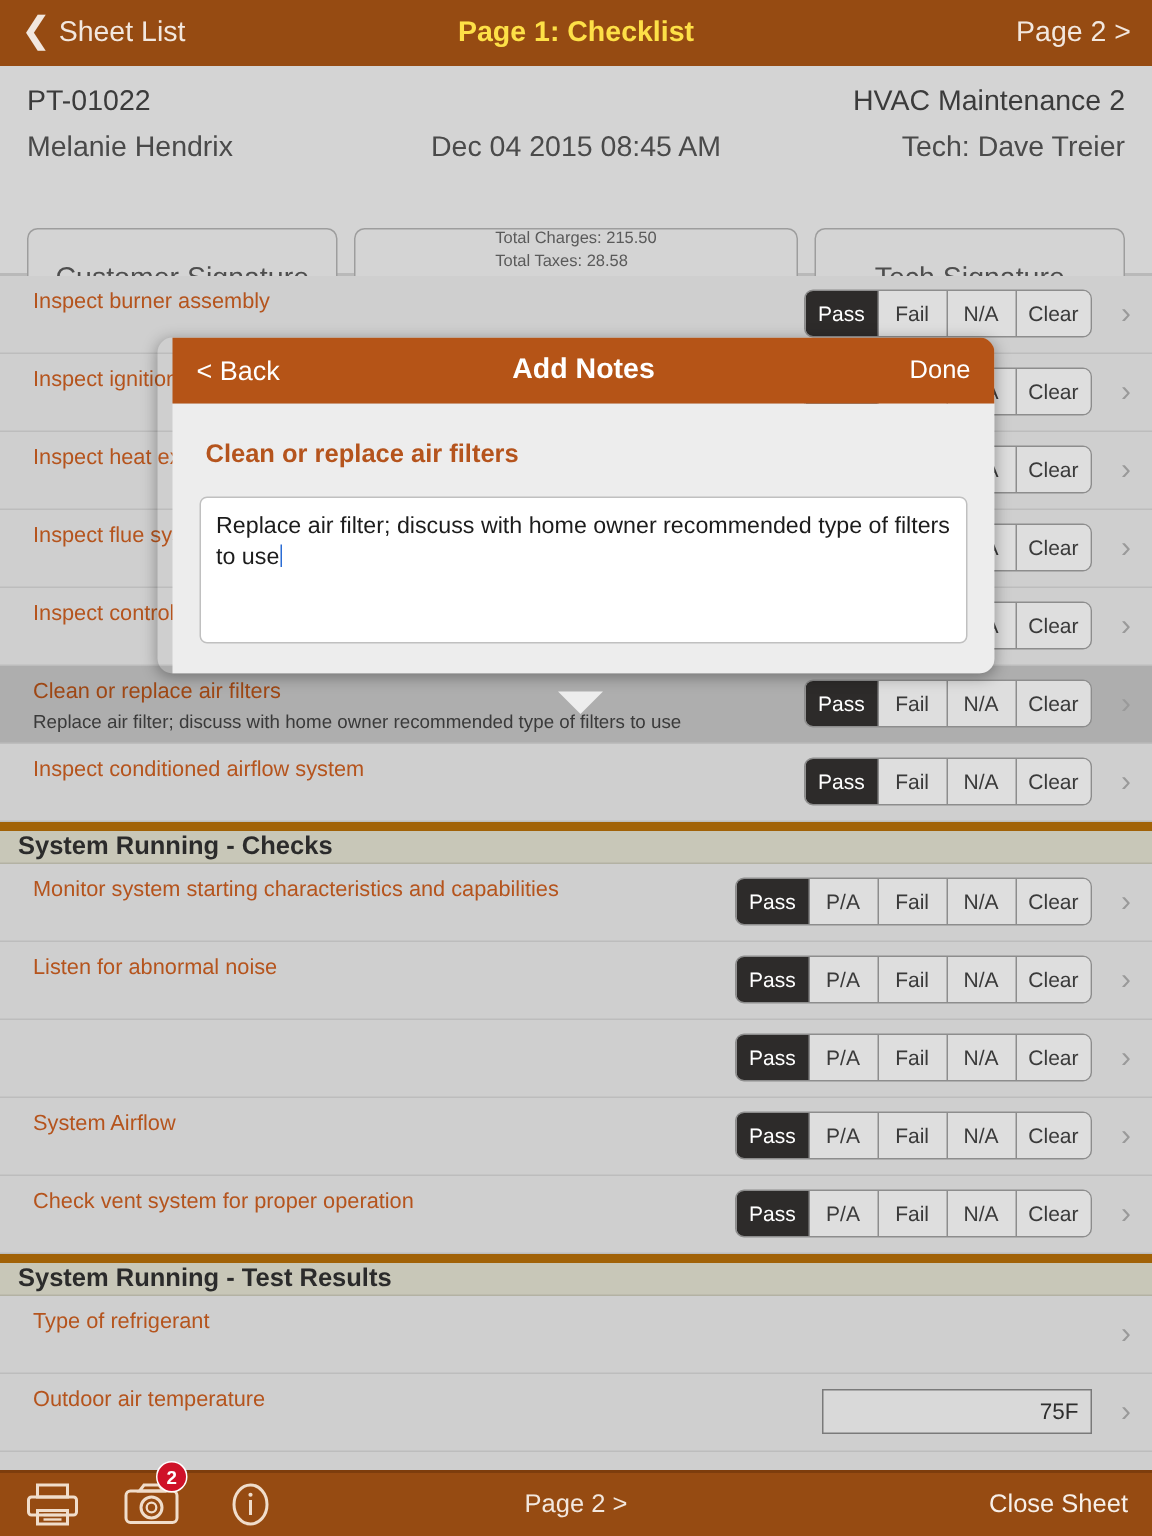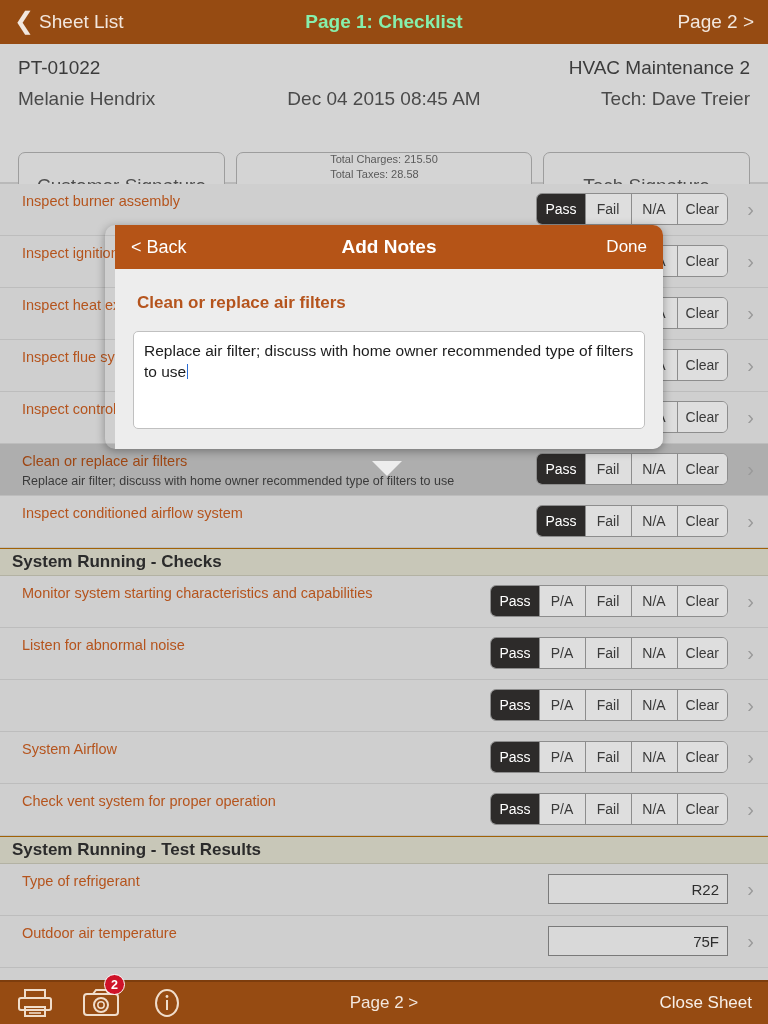--- a/index.html
+++ b/index.html
@@ -13,21 +13,21 @@
 
   
   .navbar {
     position: absolute; top: 0; left: 0; width: 768px; height: 44px;
     background: #964b12;
     display: flex; align-items: center; color: #fff;
   }
   .nav-left { position:absolute; left: 14px; display:flex; align-items:center; gap:5px;
     font-size: 19px; color:#f2e7de; }
   .nav-chevron { font-size: 24px; line-height: 1; font-weight: 400; margin-top:-2px;}
-  .nav-title { width: 768px; text-align: center; font-size: 19px; font-weight: bold; color:#86efac; }
+  .nav-title { width: 768px; text-align: center; font-size: 19px; font-weight: bold; color:#fde047; }
   .nav-right { position:absolute; right: 14px; font-size: 19px; color:#f2e7de; }
 
   
   .header-info { position:absolute; top:44px; left:0; width:768px; height:140px;
     background:#d4d4d4; border-bottom: 2px solid #b9b9b9; }
   .hdr-row { position:absolute; left:18px; right:18px; display:flex; justify-content:space-between; }
   .hdr-row1 { top: 13px; font-size: 19px; color:#3b3b3b; }
   .hdr-row2 { top: 44px; font-size: 19px; color:#4a4a4a; }
   .hdr-center { position:absolute; left:0; width:768px; text-align:center; font-size:19px; color:#4a4a4a; }
 
@@ -63,22 +63,22 @@
     font-size: 14px; color:#3a3a3a; border-right:1px solid #8d8d8d; background:#dedede; }
   .seg .sb:last-child { border-right: none; }
   .seg .sb.on { background:#2d2b2a; color:#ffffff; }
 
   .chev { position:absolute; right: 14px; top: 14px; font-size: 20px; color:#9a9a9a; }
 
   .value-box { position:absolute; right:40px; top:10px; width:180px; height:30px;
      border:1px solid #7a7a7a; background:#d9d9d9; color:#2e2e2e; font-size:15px;
      text-align:right; line-height:30px; padding-right:8px; }
 
-  .section-hdr { height: 28px; background:#c8c7b8; border-top:1px solid #a16207;
-     border-bottom:1px solid #b3b2a3; display:flex; align-items:center; }
+  .section-hdr { height: 28px; background:#c8c7b8; border-top:6px solid #a16207;
+     border-bottom:1px solid #b3b2a3; display:flex; align-items:flex-start; }
   .section-hdr span { padding-left: 12px; font-size: 17px; font-weight: bold; color:#2b2b2b; }
   .popover { position:absolute; left:105px; top:225px; width:558px; }
   .pop-card { border-radius: 10px; overflow:hidden; box-shadow: 0 2px 10px rgba(0,0,0,0.35); padding-left: 10px; }
   .pop-head { height: 44px; background:#b55417; color:#fff; position:relative;
      display:flex; align-items:center; }
   .pop-back { position:absolute; left:16px; font-size:18px; color:#fff; }
   .pop-title { width:100%; text-align:center; font-size:19px; font-weight:bold; }
   .pop-done { position:absolute; right:16px; font-size:17px; color:#fff; }
   .pop-body { background:#ededed; padding: 18px 18px 20px 18px; }
   .pop-subject { font-size: 17px; font-weight:bold; color:#b5541d; margin: 6px 0 18px 4px; }
@@ -286,21 +286,20 @@
       </div>
       <div class="chev">›</div>
     </div>
 
     <div class="section-hdr">
       <span>System Running - Test Results</span>
     </div>
 
     <div class="row">
       <div class="row-label">Type of refrigerant</div>
-      <div class="value-box">R22</div>
       <div class="chev">›</div>
     </div>
 
     <div class="row">
       <div class="row-label">Outdoor air temperature</div>
       <div class="value-box">75F</div>
       <div class="chev">›</div>
     </div>
 
   </div>

